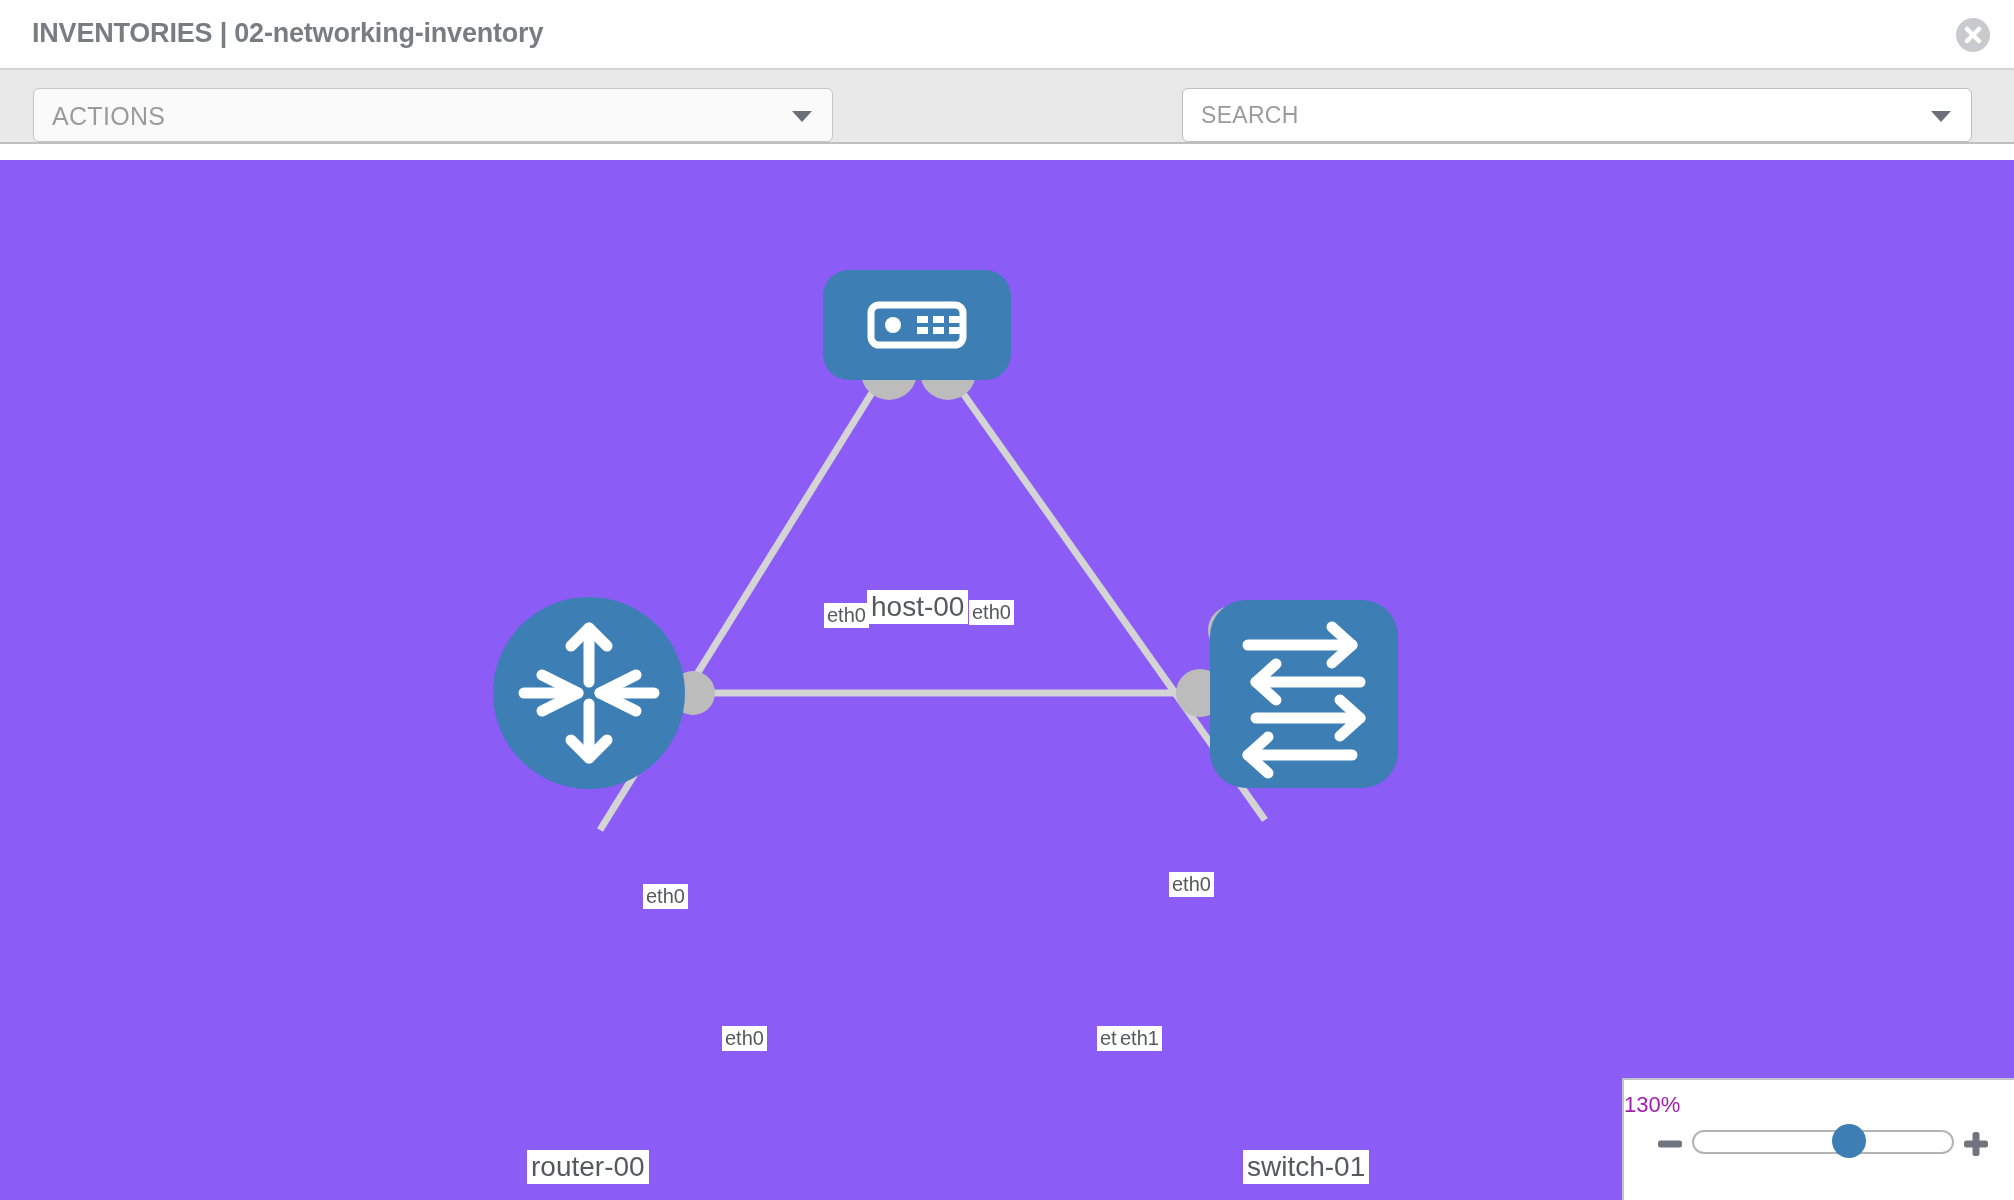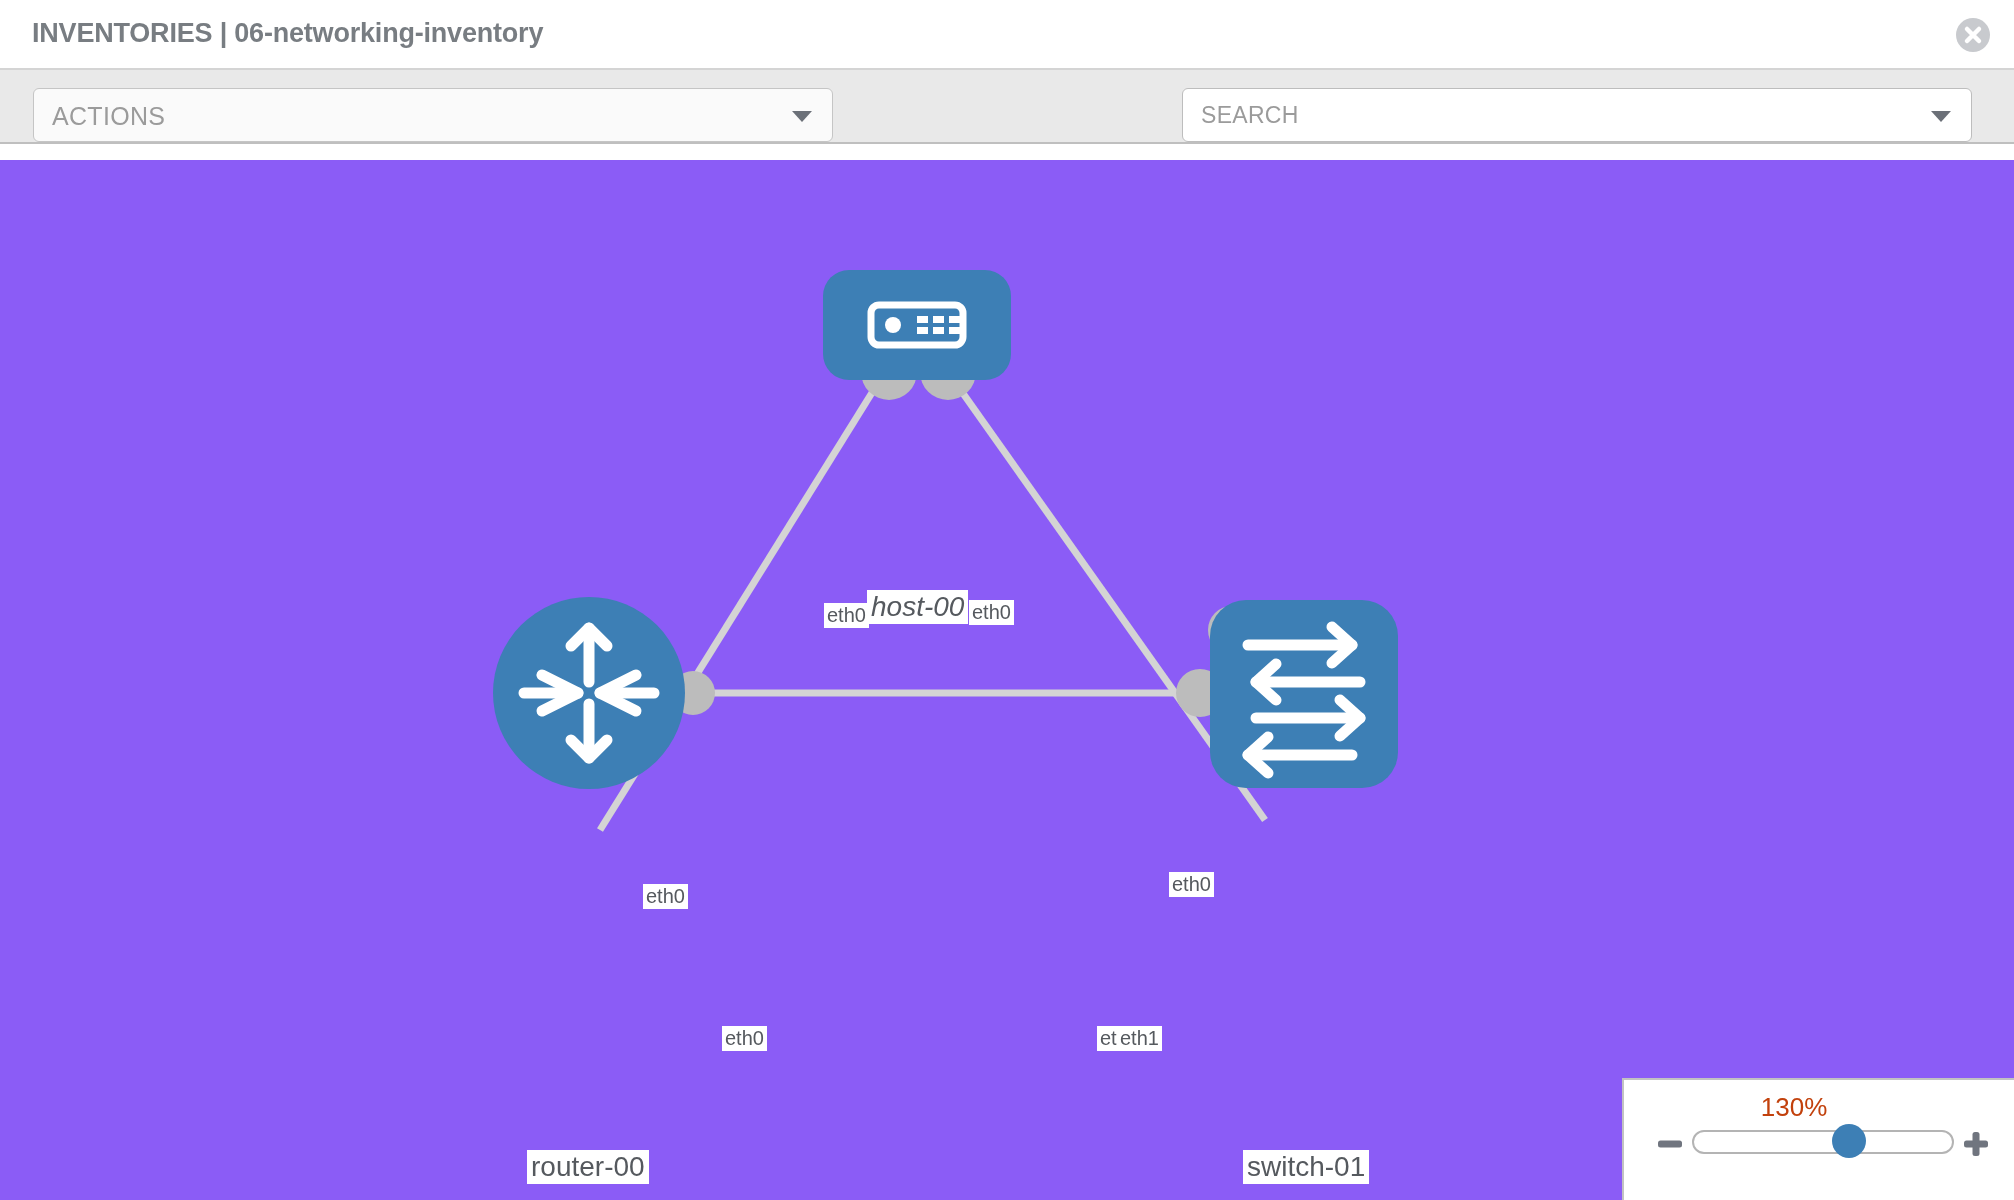--- a/index.html
+++ b/index.html
@@ -161,23 +161,22 @@
     background: #ffffff;
     border-top: 2px solid #c2c2c2;
     border-left: 2px solid #c2c2c2;
     box-sizing: border-box;
   }
   .zoom-pct {
     position: absolute;
     top: 12px;
     left: 0;
     width: 340px;
-    text-align: center;
-    font-size: 26px;
-    color: #c2410c;
+    font-size: 22px;
+    color: #a21caf;
   }
   .zoom-minus, .zoom-plus {
     position: absolute;
     top: 50px;
     cursor: pointer;
   }
   .zoom-minus { left: 32px; }
   .zoom-plus  { left: 338px; }
   .zoom-track {
     position: absolute;
@@ -200,21 +199,21 @@
     background: #3d7fb5;
     cursor: pointer;
   }
 </style>
 </head>
 <body>
 
 <div id="app">
 
   <div class="header">
-    <div class="header-title">INVENTORIES | 06-networking-inventory</div>
+    <div class="header-title">INVENTORIES | 02-networking-inventory</div>
 
     <div class="close-btn">
       <svg width="34" height="34" viewBox="0 0 34 34">
         <path d="M11 11 L23 23 M23 11 L11 23" stroke="#ffffff" stroke-width="4.5" stroke-linecap="round"></path>
       </svg>
     </div>
   </div>
 
   <div class="toolbar">
 
@@ -307,21 +306,21 @@
     </svg>
 
     <span class="iface-label" style="left:824px; top:443px;">eth0</span>
     <span class="iface-label" style="left:969px; top:440px;">eth0</span>
     <span class="iface-label" style="left:643px; top:724px;">eth0</span>
     <span class="iface-label" style="left:1169px; top:712px;">eth0</span>
     <span class="iface-label" style="left:722px; top:866px;">eth0</span>
     <span class="iface-label" style="left:1097px; top:866px;">eth0</span>
     <span class="iface-label" style="left:1117px; top:866px;">eth1</span>
 
-    <span class="node-label" style="left:867px; top:430px;font-style:italic;">host-00</span>
+    <span class="node-label" style="left:867px; top:430px;">host-00</span>
     <span class="node-label" style="left:527px; top:990px;">router-00</span>
     <span class="node-label" style="left:1243px; top:990px;">switch-01</span>
   </div>
 
   <div class="zoom-panel">
     <div class="zoom-pct">130%</div>
 
     <div class="zoom-minus">
       <svg width="28" height="28" viewBox="0 0 28 28">
         <rect x="2" y="10.5" width="24" height="7" rx="2.5" fill="#70757f"></rect>

